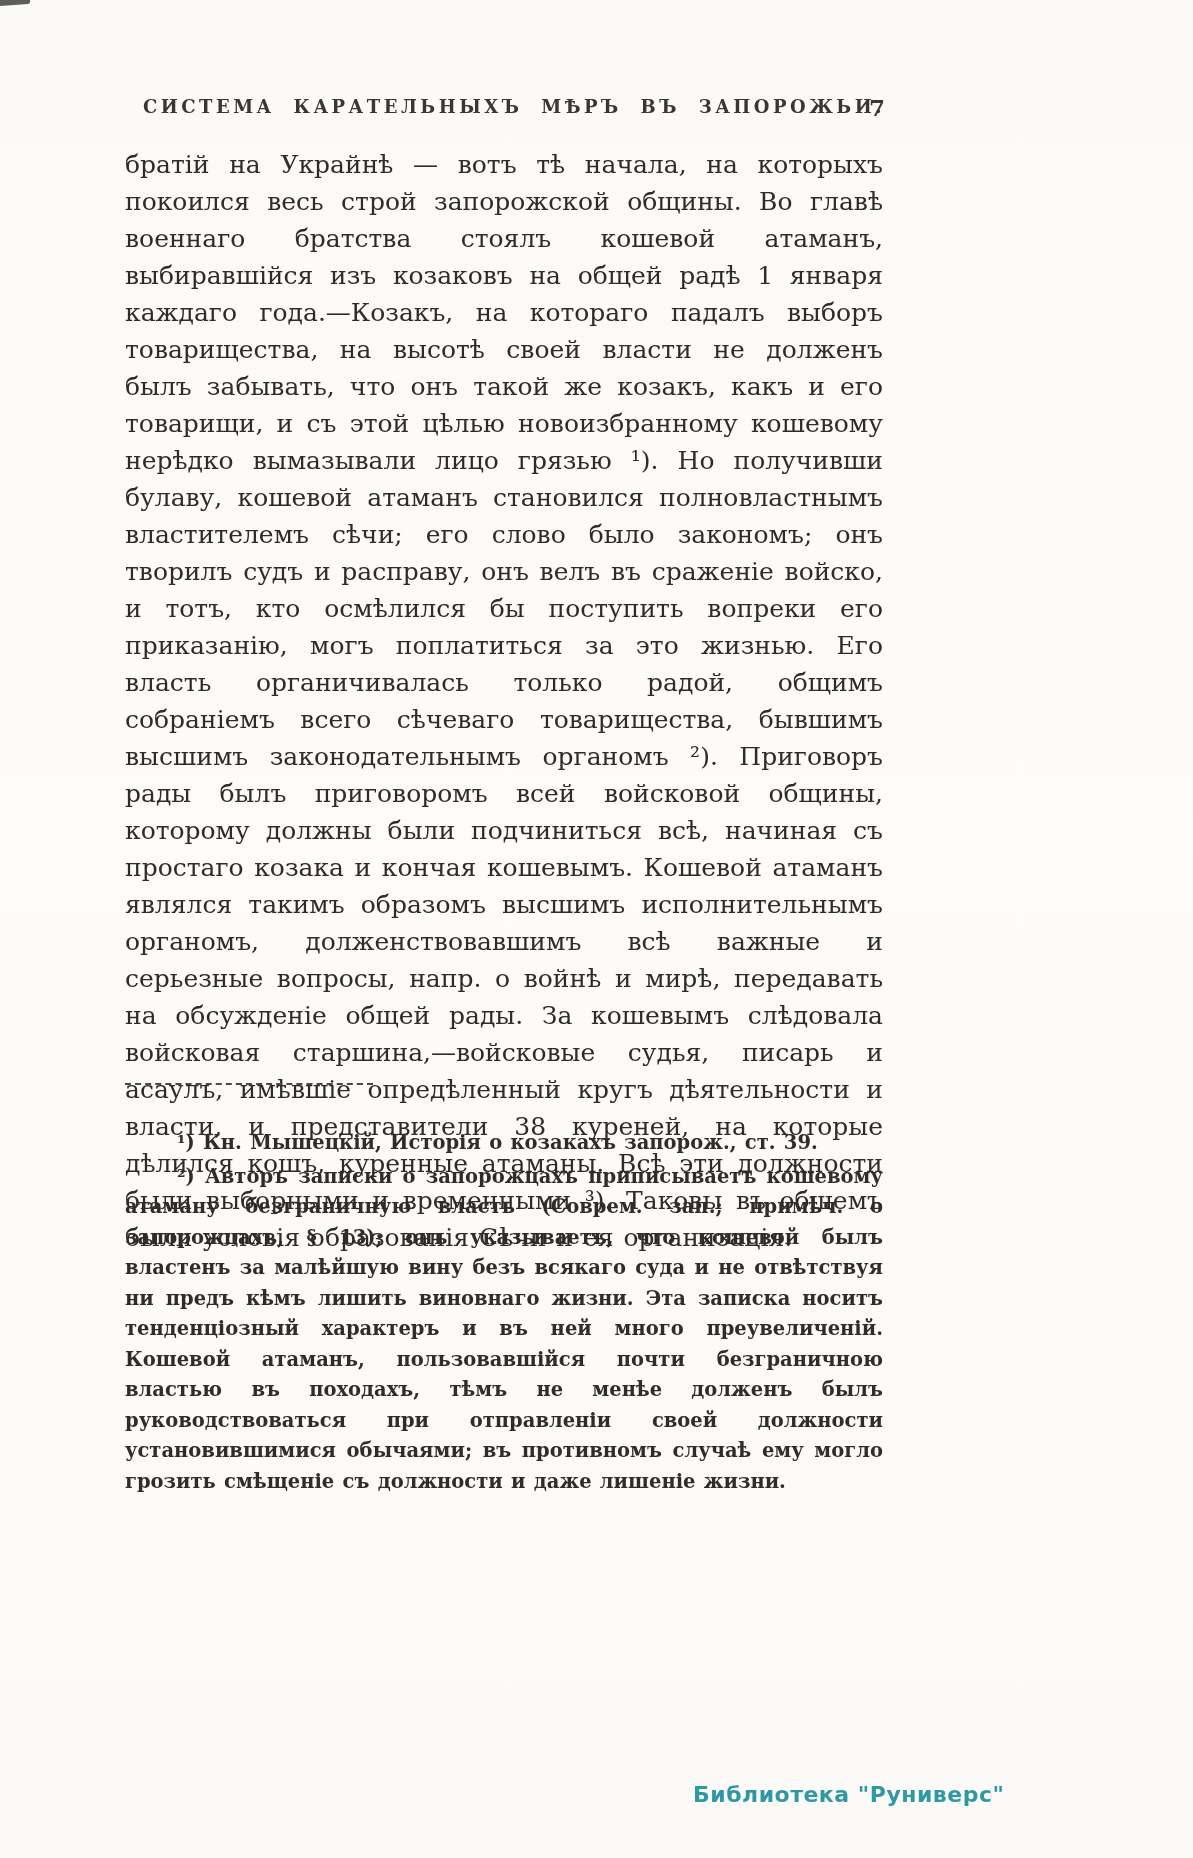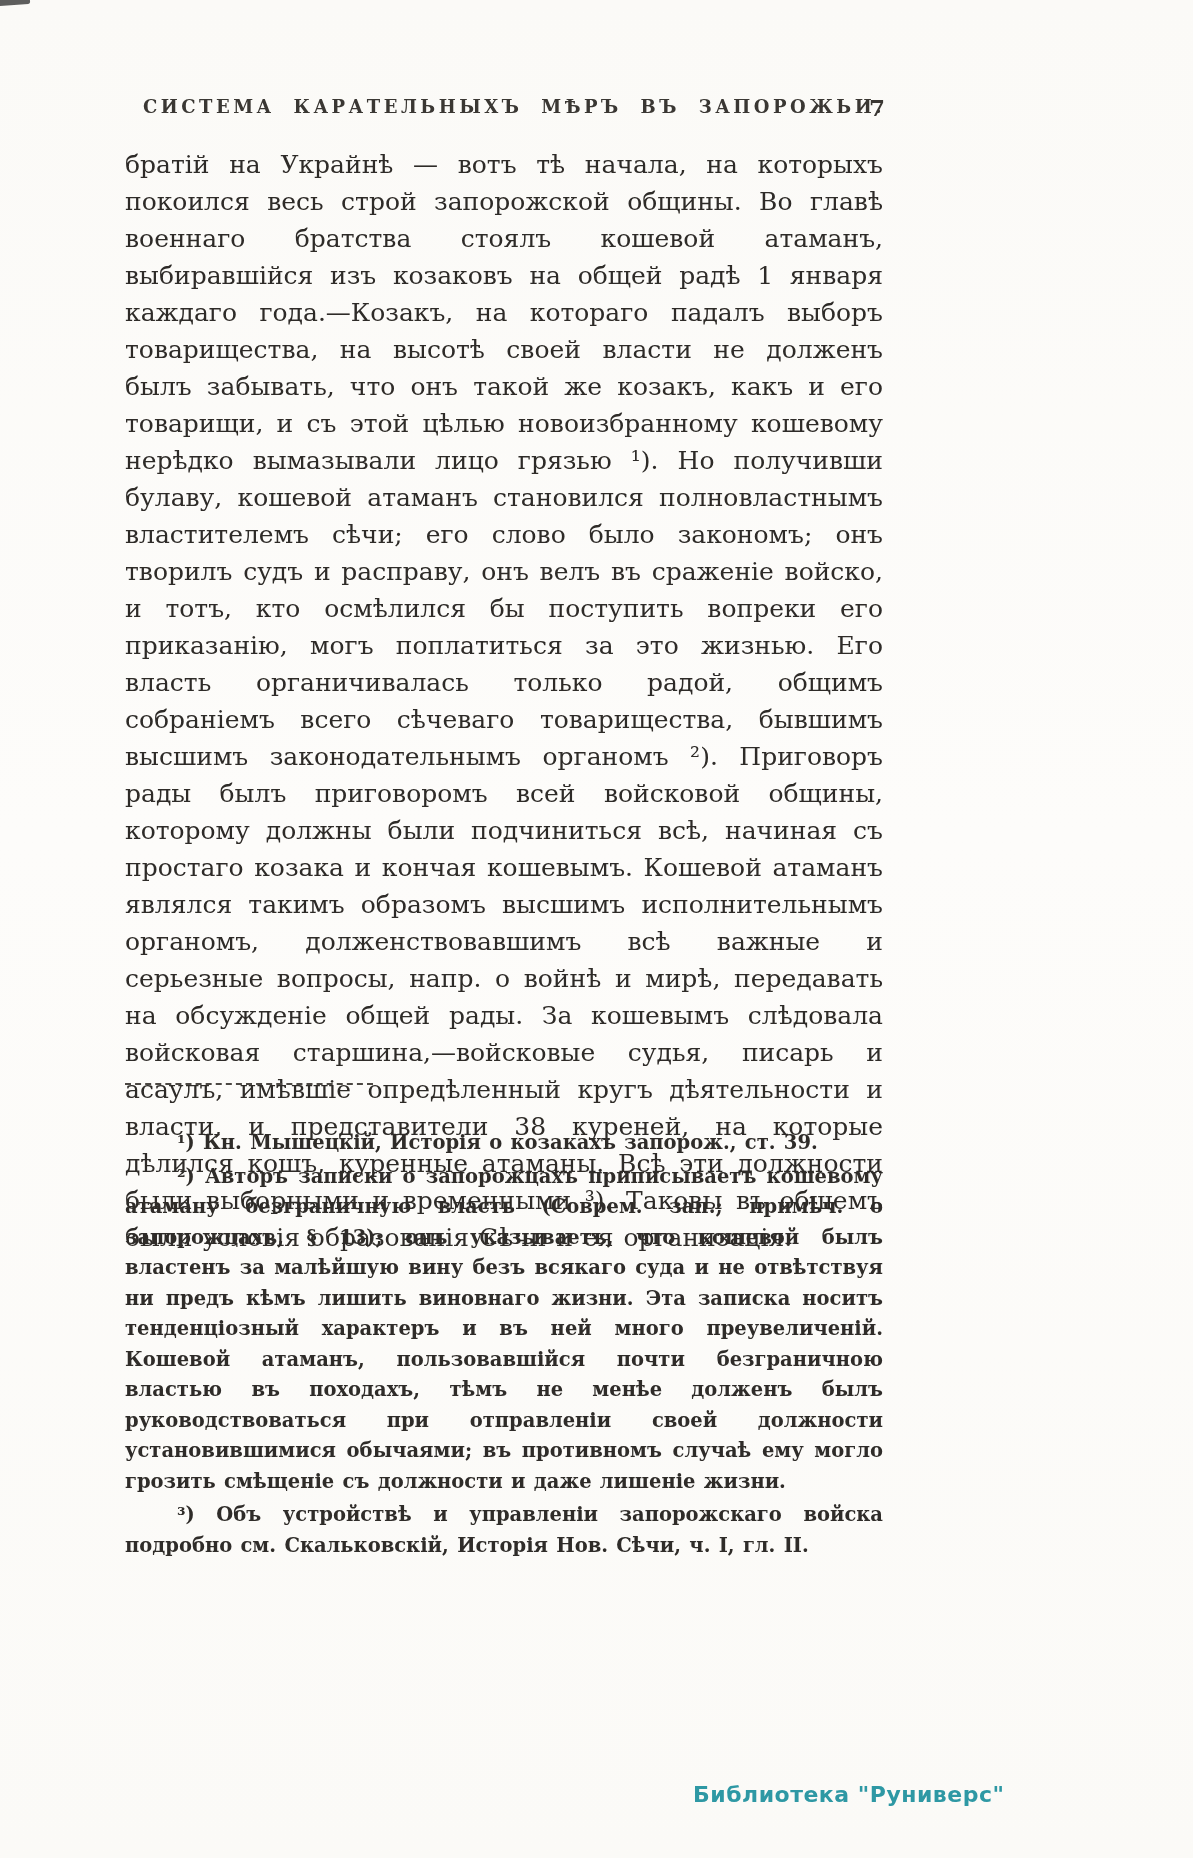--- a/index.html
+++ b/index.html
@@ -116,18 +116,17 @@
 
   <main class="text-block">
     <p class="body-paragraph">братій на Украйнѣ — вотъ тѣ начала, на которыхъ покоился весь строй запорожской общины. Во главѣ военнаго братства стоялъ кошевой атаманъ, выбиравшійся изъ козаковъ на общей радѣ 1 января каждаго года.—Козакъ, на котораго падалъ выборъ товарищества, на высотѣ своей власти не долженъ былъ забывать, что онъ такой же козакъ, какъ и его товарищи, и съ этой цѣлью новоизбранному кошевому нерѣдко вымазывали лицо грязью ¹). Но получивши булаву, кошевой атаманъ становился полновластнымъ властителемъ сѣчи; его слово было закономъ; онъ творилъ судъ и расправу, онъ велъ въ сраженіе войско, и тотъ, кто осмѣлился бы поступить вопреки его приказанію, могъ поплатиться за это жизнью. Его власть органичивалась только радой, общимъ собраніемъ всего сѣчеваго товарищества, бывшимъ высшимъ законодательнымъ органомъ ²). Приговоръ рады былъ приговоромъ всей войсковой общины, которому должны были подчиниться всѣ, начиная съ простаго козака и кончая кошевымъ. Кошевой атаманъ являлся такимъ образомъ высшимъ исполнительнымъ органомъ, долженствовавшимъ всѣ важные и серьезные вопросы, напр. о войнѣ и мирѣ, передавать на обсужденіе общей рады. За кошевымъ слѣдовала войсковая старшина,—войсковые судья, писарь и асаулъ, имѣвшіе опредѣленный кругъ дѣятельности и власти, и представители 38 куреней, на которые дѣлился кошъ, куренные атаманы. Всѣ эти должности были выборными и временными ³). Таковы въ общемъ были условія образованія Сѣчи и ея организація.</p>
   </main>
 
   <div class="footnote-divider"></div>
 
   <section class="footnotes">
     <p class="footnote">¹) Кн. Мышецкій, Исторія о козакахъ запорож., ст. 39.</p>
     <p class="footnote">²) Авторъ записки о запорожцахъ приписываетъ кошевому атаману безграничную власть (Соврем. зап.; примѣч. о запорожцахъ, § 13); онъ указываетъ, что кошевой былъ властенъ за малѣйшую вину безъ всякаго суда и не отвѣтствуя ни предъ кѣмъ лишить виновнаго жизни. Эта записка носитъ тенденціозный характеръ и въ ней много преувеличеній. Кошевой атаманъ, пользовавшійся почти безграничною властью въ походахъ, тѣмъ не менѣе долженъ былъ руководствоваться при отправленіи своей должности установившимися обычаями; въ противномъ случаѣ ему могло грозить смѣщеніе съ должности и даже лишеніе жизни.</p>
-    <p class="footnote">³) Объ устройствѣ и управленіи запорожскаго войска подробно см. Скальковскій, Исторія Нов. Сѣчи, ч. I, гл. II.</p>
   </section>
 
   <div class="watermark">Библиотека "Руниверс"</div>
 
 </div>
 
 </body></html>

